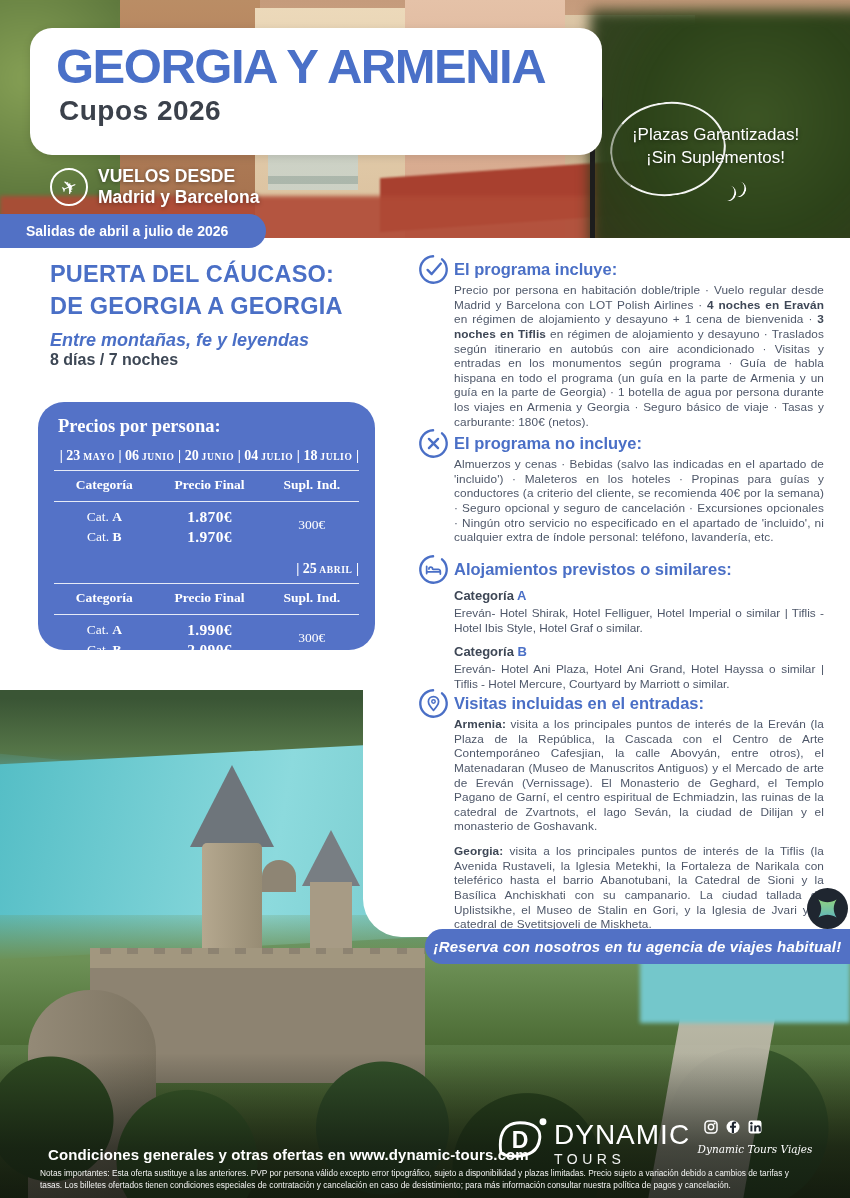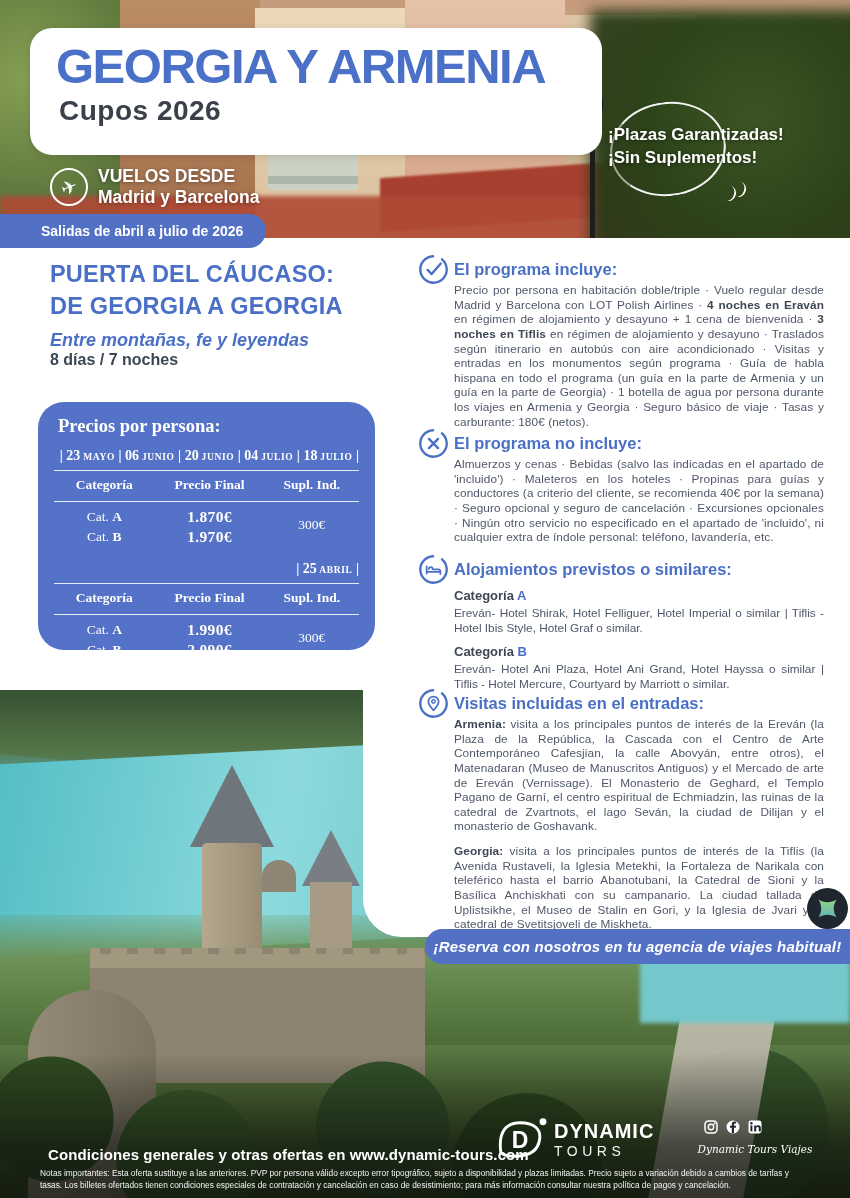--- a/index.html
+++ b/index.html
@@ -35,31 +35,31 @@
   .hero-title { font-size:49px; font-weight:800; letter-spacing:-1.5px; color:#4a70c8; line-height:1.1; }
   .hero-sub { font-size:28px; font-weight:700; color:#3b414b; letter-spacing:0.5px; margin-top:1px; margin-left:3px; }
 
   .plazas { position:absolute; left:598px; top:98px; width:225px; height:105px; color:#ffffff; }
   .plazas-circle { position:absolute; left:12px; top:4px; width:116px; height:94px;
     border:2.5px solid rgba(255,255,255,0.95); border-radius:50%; transform:rotate(-8deg);
     border-left-color:rgba(255,255,255,0.55); }
   .plazas-tick { position:absolute; width:10px; height:16px; border-right:2.5px solid #fff; border-radius:0 10px 10px 0; }
   .plazas-t1 { left:128px; top:88px; transform:rotate(18deg); }
   .plazas-t2 { left:138px; top:84px; transform:rotate(18deg); }
-  .plazas-text { position:absolute; left:10px; top:26px; width:215px; 
-    font-weight:700; font-size:17px; line-height:1.35; text-shadow:0 1px 4px rgba(0,0,0,0.45); }
+  .plazas-text { position:absolute; left:10px; top:26px; width:215px; text-align:center;
+    font-weight:400; font-size:17px; line-height:1.35; text-shadow:0 1px 4px rgba(0,0,0,0.45); }
 
   .vuelos { position:absolute; left:50px; top:166px; display:flex; align-items:center; gap:10px; color:#fff; }
   .vuelos-icon { width:38px; height:38px; border:2.5px solid #fff; border-radius:50%;
     display:flex; align-items:center; justify-content:center; }
   .vuelos-icon span { font-size:19px; transform:rotate(-22deg); font-family:"DejaVu Sans",sans-serif; }
   .vuelos-text { font-size:17.5px; font-weight:700; line-height:1.18; text-shadow:0 1px 4px rgba(0,0,0,0.4); }
 
   .salidas { position:absolute; left:0; top:214px; width:266px; height:34px; background:#5271c5;
-    border-radius:0 17px 17px 0; color:#fff; font-size:14px; font-weight:600; line-height:34px; padding-left:41px; }
+    border-radius:0 17px 17px 0; color:#fff; font-size:14px; font-weight:600; line-height:34px; padding-left:26px; }
 
   
   .lefthead { position:absolute; left:50px; top:258px; width:335px; }
   .ltitle { font-size:23.5px; font-weight:800; color:#4a6fc6; line-height:1.38; letter-spacing:0.2px; }
   .ltag { font-size:18px; font-weight:700; font-style:italic; color:#4a6fc6; margin-top:7px; }
   .ldur { font-size:16px; font-weight:600; color:#3d4755; }
 
   .pricebox { position:absolute; left:38px; top:402px; width:337px; height:248px; background:#5472c7;
     border-radius:26px; color:#fff; padding:14px 16px 16px 16px;font-family:Liberation Serif, serif; }
   .pb-head { font-size:18.5px; font-weight:700; padding-left:4px; }
@@ -133,21 +133,21 @@
   .white-panel { position:absolute; left:363px; top:0; width:487px; height:247px; background:#ffffff;
     border-radius:0 0 0 38px; }
   .p2-dark { left:0; bottom:0; width:850px; height:145px;
     background:linear-gradient(180deg, rgba(10,14,10,0) 0%, rgba(10,14,10,0.62) 65%, rgba(8,12,8,0.72) 100%); }
 
   
   .f-cond { position:absolute; left:48px; top:1146px; color:#fff; font-size:15px; font-weight:700; z-index:6;
     letter-spacing:0.1px; }
   .f-logo { position:absolute; left:493px; top:1116px; display:flex; gap:7px; z-index:6; color:#fff; }
   .f-logo-text { padding-top:5px; }
-  .f-dynamic { font-size:20px; font-weight:700; letter-spacing:1px; line-height:1; }
+  .f-dynamic { font-size:28px; font-weight:400; letter-spacing:1px; line-height:1; }
   .f-tours { font-size:14px; font-weight:400; letter-spacing:4.5px; line-height:1; margin-top:3px; opacity:.95; }
   .f-social { position:absolute; left:704px; top:1120px; display:flex; gap:8px; z-index:6; }
   .f-script { position:absolute; left:690px; top:1143px; width:130px; text-align:center; color:#fff; z-index:6;
     font-family:"DejaVu Serif",serif; font-style:italic; font-size:10.5px; }
   .f-notes { position:absolute; left:40px; top:1168px; width:772px; color:rgba(255,255,255,0.95);
     font-size:8.3px; line-height:1.4; z-index:6; }
 </style>
 </head>
 <body>
 

